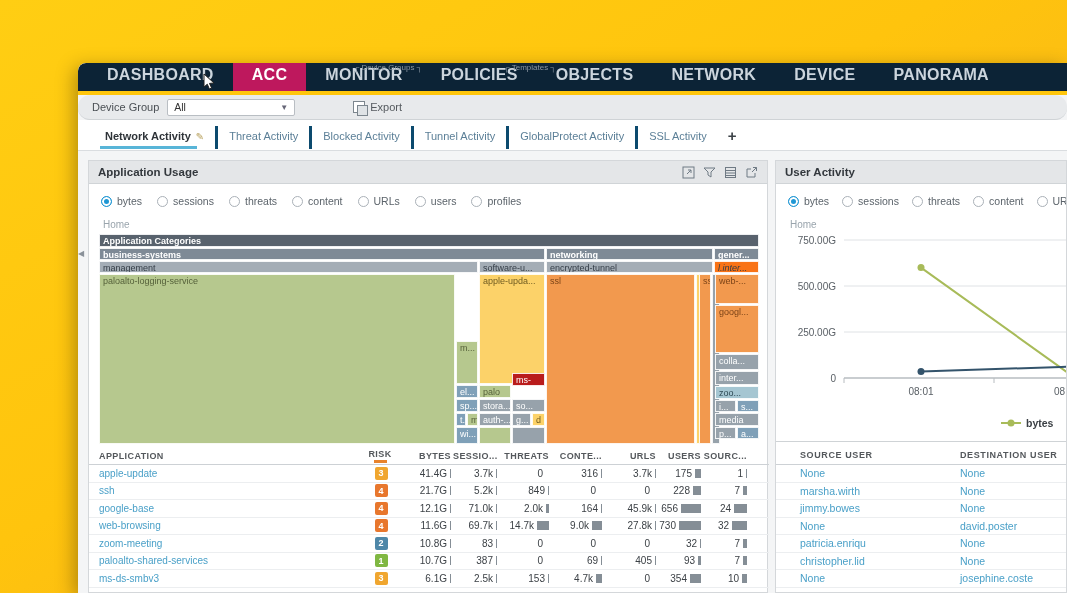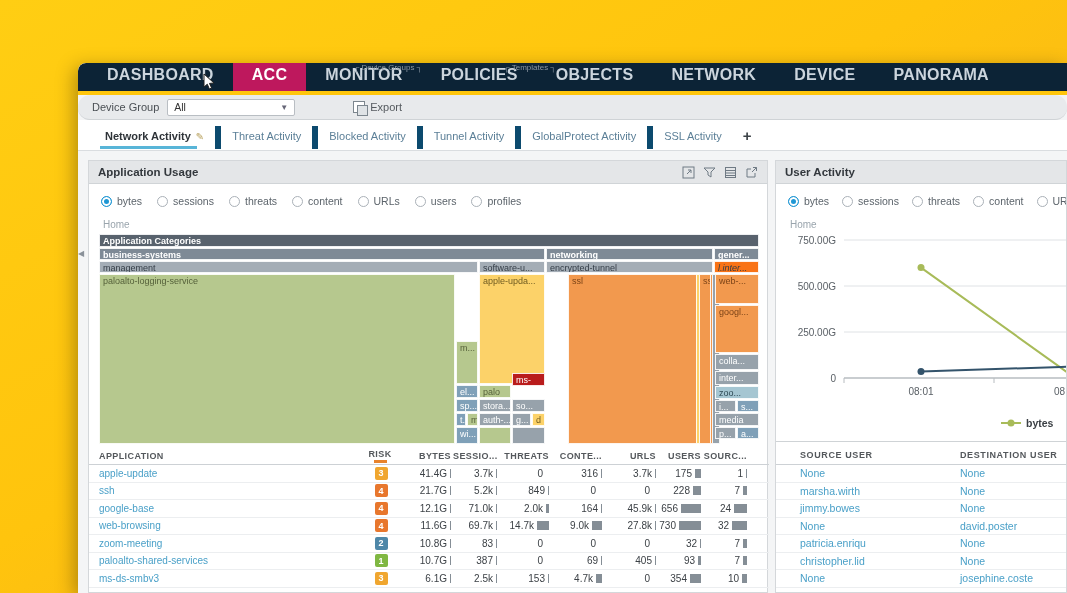--- a/index.html
+++ b/index.html
@@ -32,21 +32,21 @@
   .dg-select .chev { font-size:8px; color:#667; }
   .export-btn { margin-left:58px; display:flex; align-items:center; gap:5px; color:#555a5f; font-size:11px; }
   .export-icon { width:12px; height:12px; border:1px solid #7c868e; background:#fff; position:relative; }
   .export-icon::after { content:""; position:absolute; left:3px; top:3px; width:9px; height:9px;
     border:1px solid #7c868e; background:#dfe3e6; }
 
   
   .tabsrow { height:31px; background:#fff; border-bottom:1px solid #dadde0;
     display:flex; align-items:center; padding:4px 0 0 16px; font-size:11px; }
   .tab { color:#5b7f97; padding:4px 11px 7px; position:relative; white-space:nowrap;
-    border-right:6px solid #0c4a6e; }
+    border-right:3px solid #0c4a6e; }
   .tab:last-of-type { border-right:none; }
   .tab.active { color:#2e3338; font-weight:bold; }
   .tab.active .underline { position:absolute; left:6px; right:18px; bottom:0; height:3px; background:#58b5d8; }
   .edit-icon { color:#b9a25f; font-size:10px; margin-left:5px; }
   .tab-add { color:#3c4247; font-size:15px; font-weight:bold; padding:0 10px 3px; }
 
   
   .panel { position:absolute; top:97px; background:#fff; border:1px solid #d4d7da; }
   .panel-left  { left:10px;  width:680px; height:433px; }
   .panel-right { left:697px; width:292px; height:433px; overflow:hidden; }
@@ -218,21 +218,21 @@
         <div class="tm-block" style="left: 380px; top: 40px; width: 66px; height: 110px; background: rgb(252, 210, 105); color: rgb(111, 92, 34);">apple-upda...</div>
         <div class="tm-block" style="left: 380px; top: 151px; width: 32px; height: 13px; background: rgb(182, 200, 142); color: rgb(85, 96, 58);">palo</div>
         <div class="tm-block" style="left: 413px; top: 139px; width: 33px; height: 13px; background: #b91c1c; color: rgb(255, 255, 255);">ms-</div>
         <div class="tm-block" style="left: 380px; top: 165px; width: 32px; height: 13px; background: rgb(151, 162, 171); color: rgb(255, 255, 255);">stora...</div>
         <div class="tm-block" style="left: 413px; top: 165px; width: 33px; height: 13px; background: rgb(151, 162, 171); color: rgb(255, 255, 255);">so...</div>
         <div class="tm-block" style="left: 380px; top: 179px; width: 32px; height: 13px; background: rgb(151, 162, 171); color: rgb(255, 255, 255);">auth-...</div>
         <div class="tm-block" style="left: 413px; top: 179px; width: 19px; height: 13px; background: rgb(151, 162, 171); color: rgb(255, 255, 255);">g...</div>
         <div class="tm-block" style="left: 433px; top: 179px; width: 13px; height: 13px; background: rgb(252, 210, 105); color: rgb(111, 92, 34);">d</div>
         <div class="tm-block" style="left: 380px; top: 193px; width: 32px; height: 17px; background: rgb(182, 200, 142); color: rgb(85, 96, 58);"></div>
         <div class="tm-block" style="left: 413px; top: 193px; width: 33px; height: 17px; background: rgb(151, 162, 171); color: rgb(255, 255, 255);"></div>
-        <div class="tm-block" style="left: 469px; top: 40px; width: 149px; height: 170px; background: rgb(242, 153, 78); color: rgb(124, 68, 24);">ssl</div>
+        <div class="tm-block" style="left: 447px; top: 40px; width: 149px; height: 170px; background: rgb(242, 153, 78); color: rgb(124, 68, 24);">ssl</div>
         <div class="tm-block" style="left: 597px; top: 40px; width: 2px; height: 170px; background: rgb(252, 210, 105); color: rgb(111, 92, 34);"></div>
         <div class="tm-block" style="left: 600px; top: 40px; width: 12px; height: 170px; background: rgb(242, 153, 78); color: rgb(124, 68, 24);">ssh</div>
         <div class="tm-block" style="left: 613px; top: 40px; width: 2px; height: 170px; background: rgb(151, 162, 171); color: rgb(255, 255, 255);">c</div>
         <div class="tm-block" style="left: 616px; top: 40px; width: 44px; height: 30px; background: rgb(242, 153, 78); color: rgb(124, 68, 24);">web-...</div>
         <div class="tm-block" style="left: 616px; top: 71px; width: 44px; height: 48px; background: rgb(242, 153, 78); color: rgb(124, 68, 24);">googl...</div>
         <div class="tm-block" style="left: 616px; top: 120px; width: 44px; height: 16px; background: rgb(151, 162, 171); color: rgb(255, 255, 255);">colla...</div>
         <div class="tm-block" style="left: 616px; top: 137px; width: 44px; height: 14px; background: rgb(151, 162, 171); color: rgb(255, 255, 255);">inter...</div>
         <div class="tm-block" style="left: 616px; top: 152px; width: 44px; height: 13px; background: rgb(165, 198, 210); color: rgb(46, 74, 85);">zoo...</div>
         <div class="tm-block" style="left: 616px; top: 166px; width: 21px; height: 12px; background: rgb(151, 162, 171); color: rgb(255, 255, 255);">i...</div>
         <div class="tm-block" style="left: 638px; top: 166px; width: 22px; height: 12px; background: rgb(127, 160, 184); color: rgb(255, 255, 255);">s...</div>

